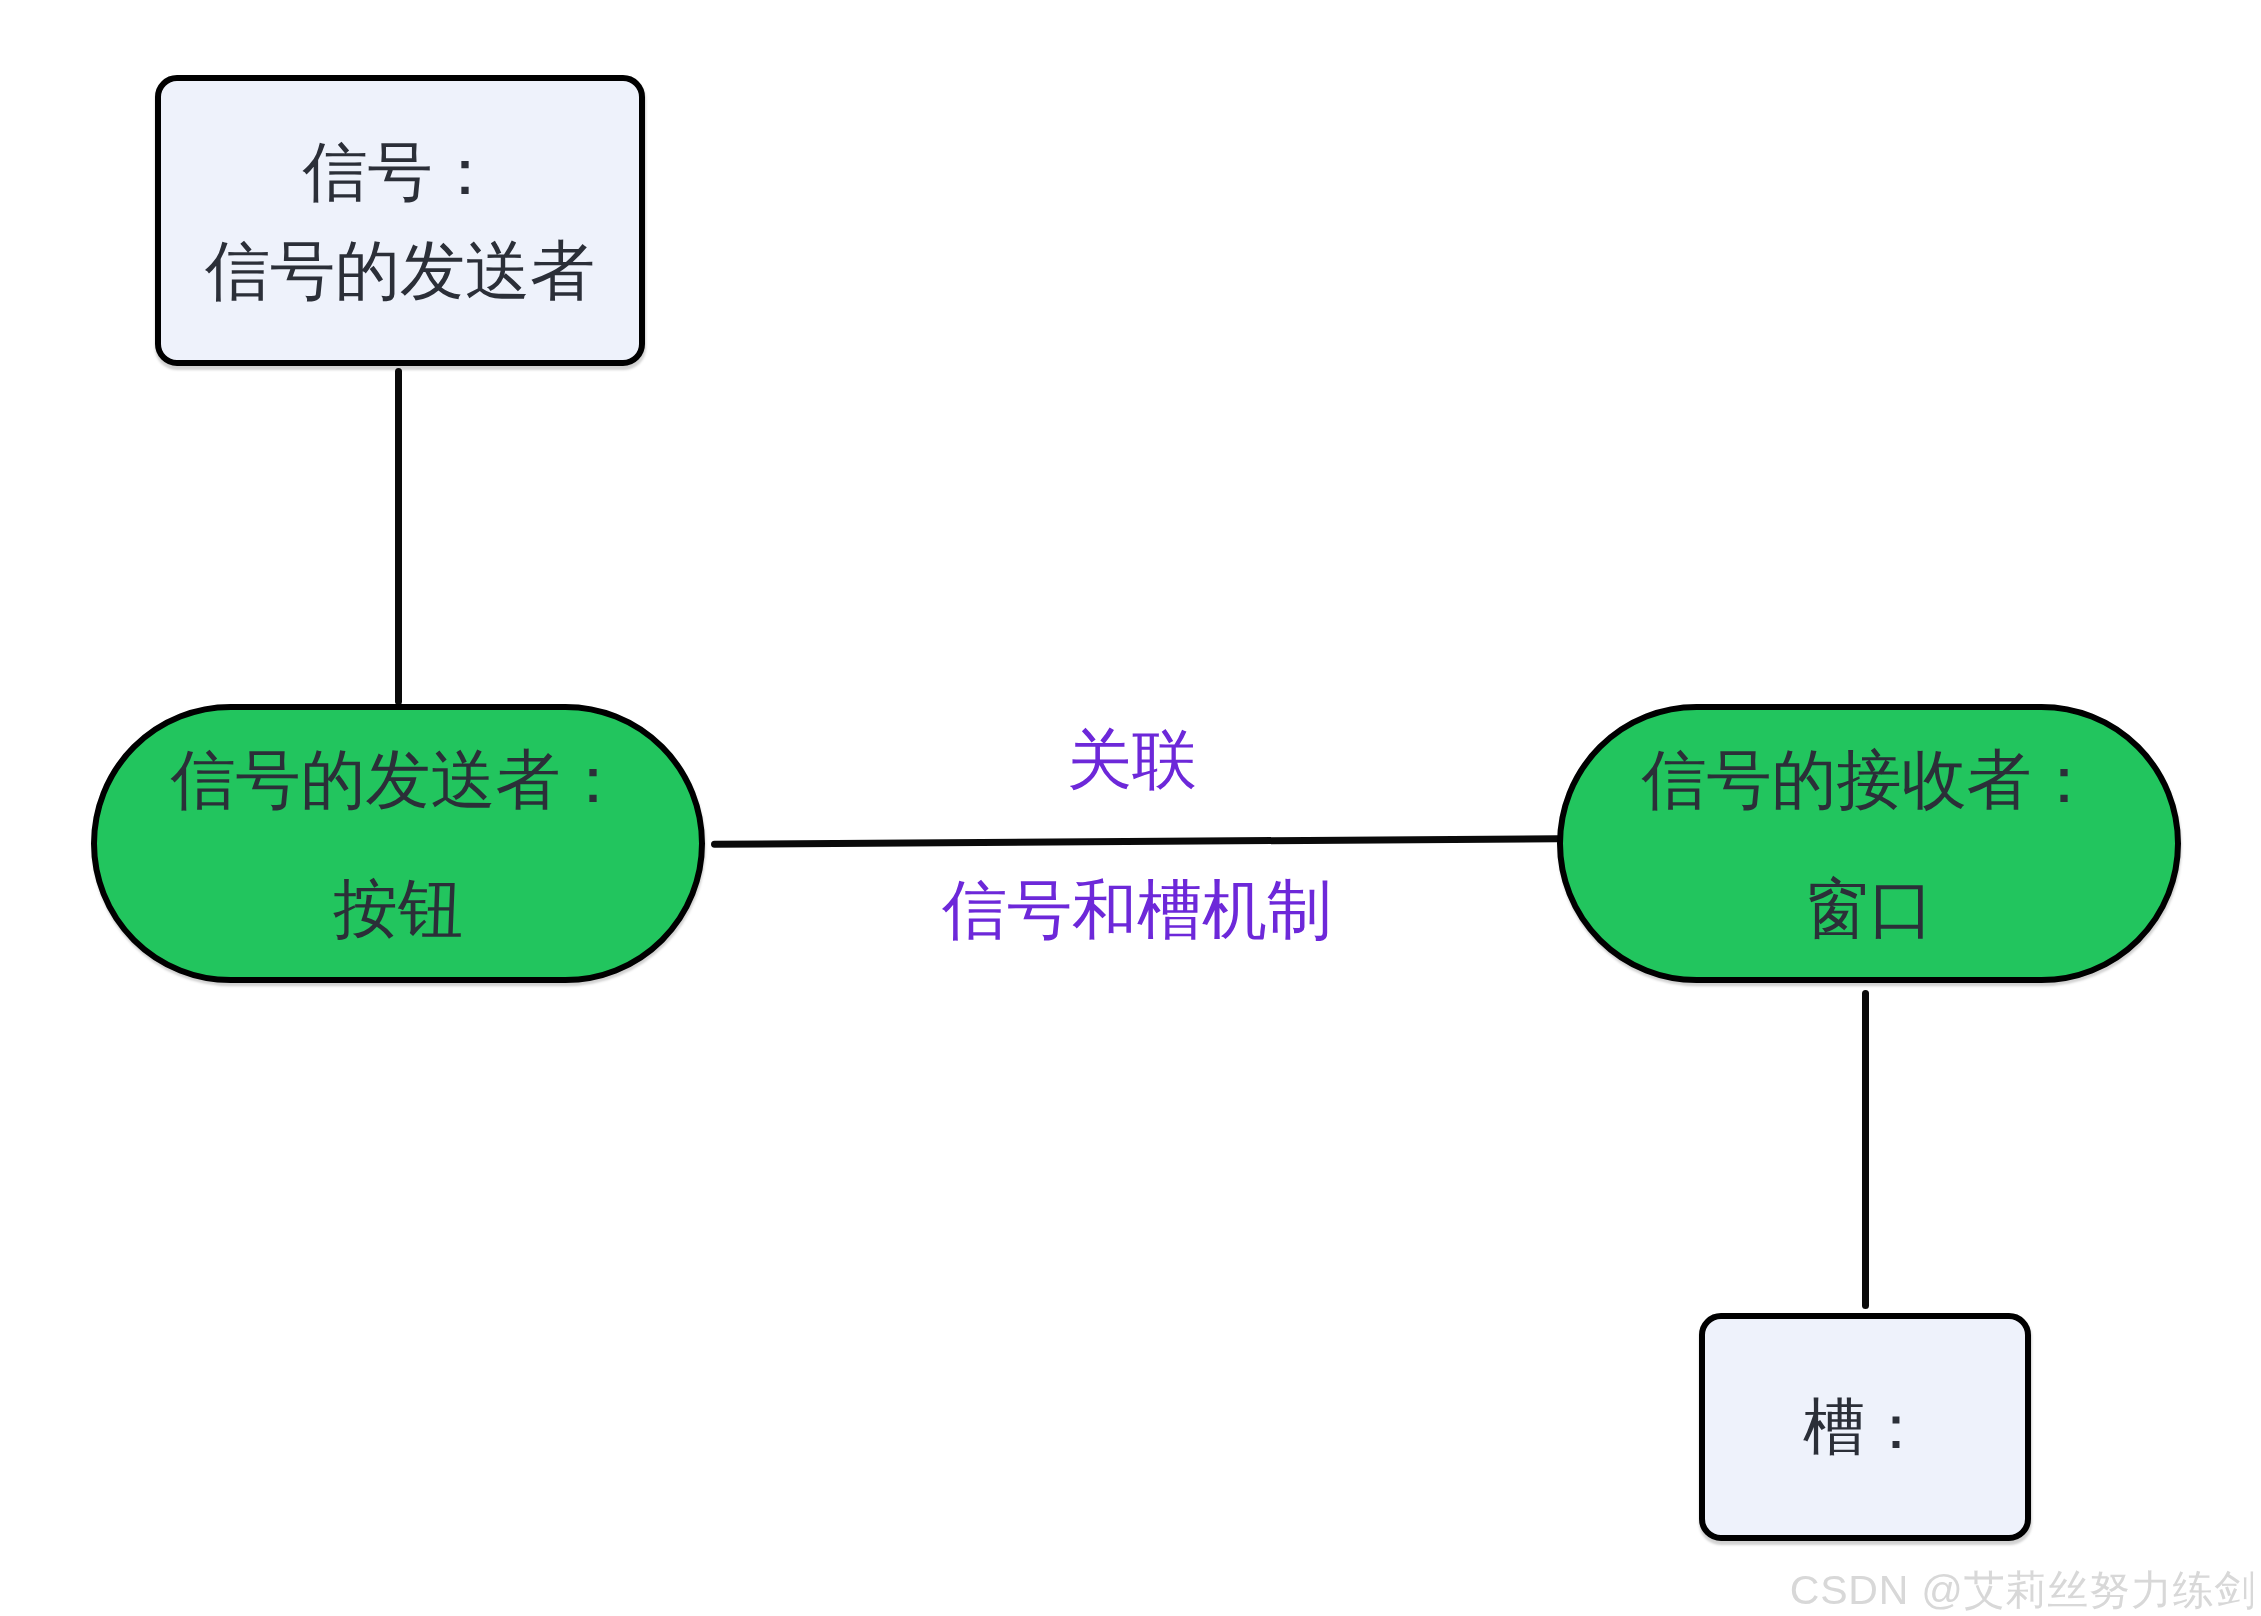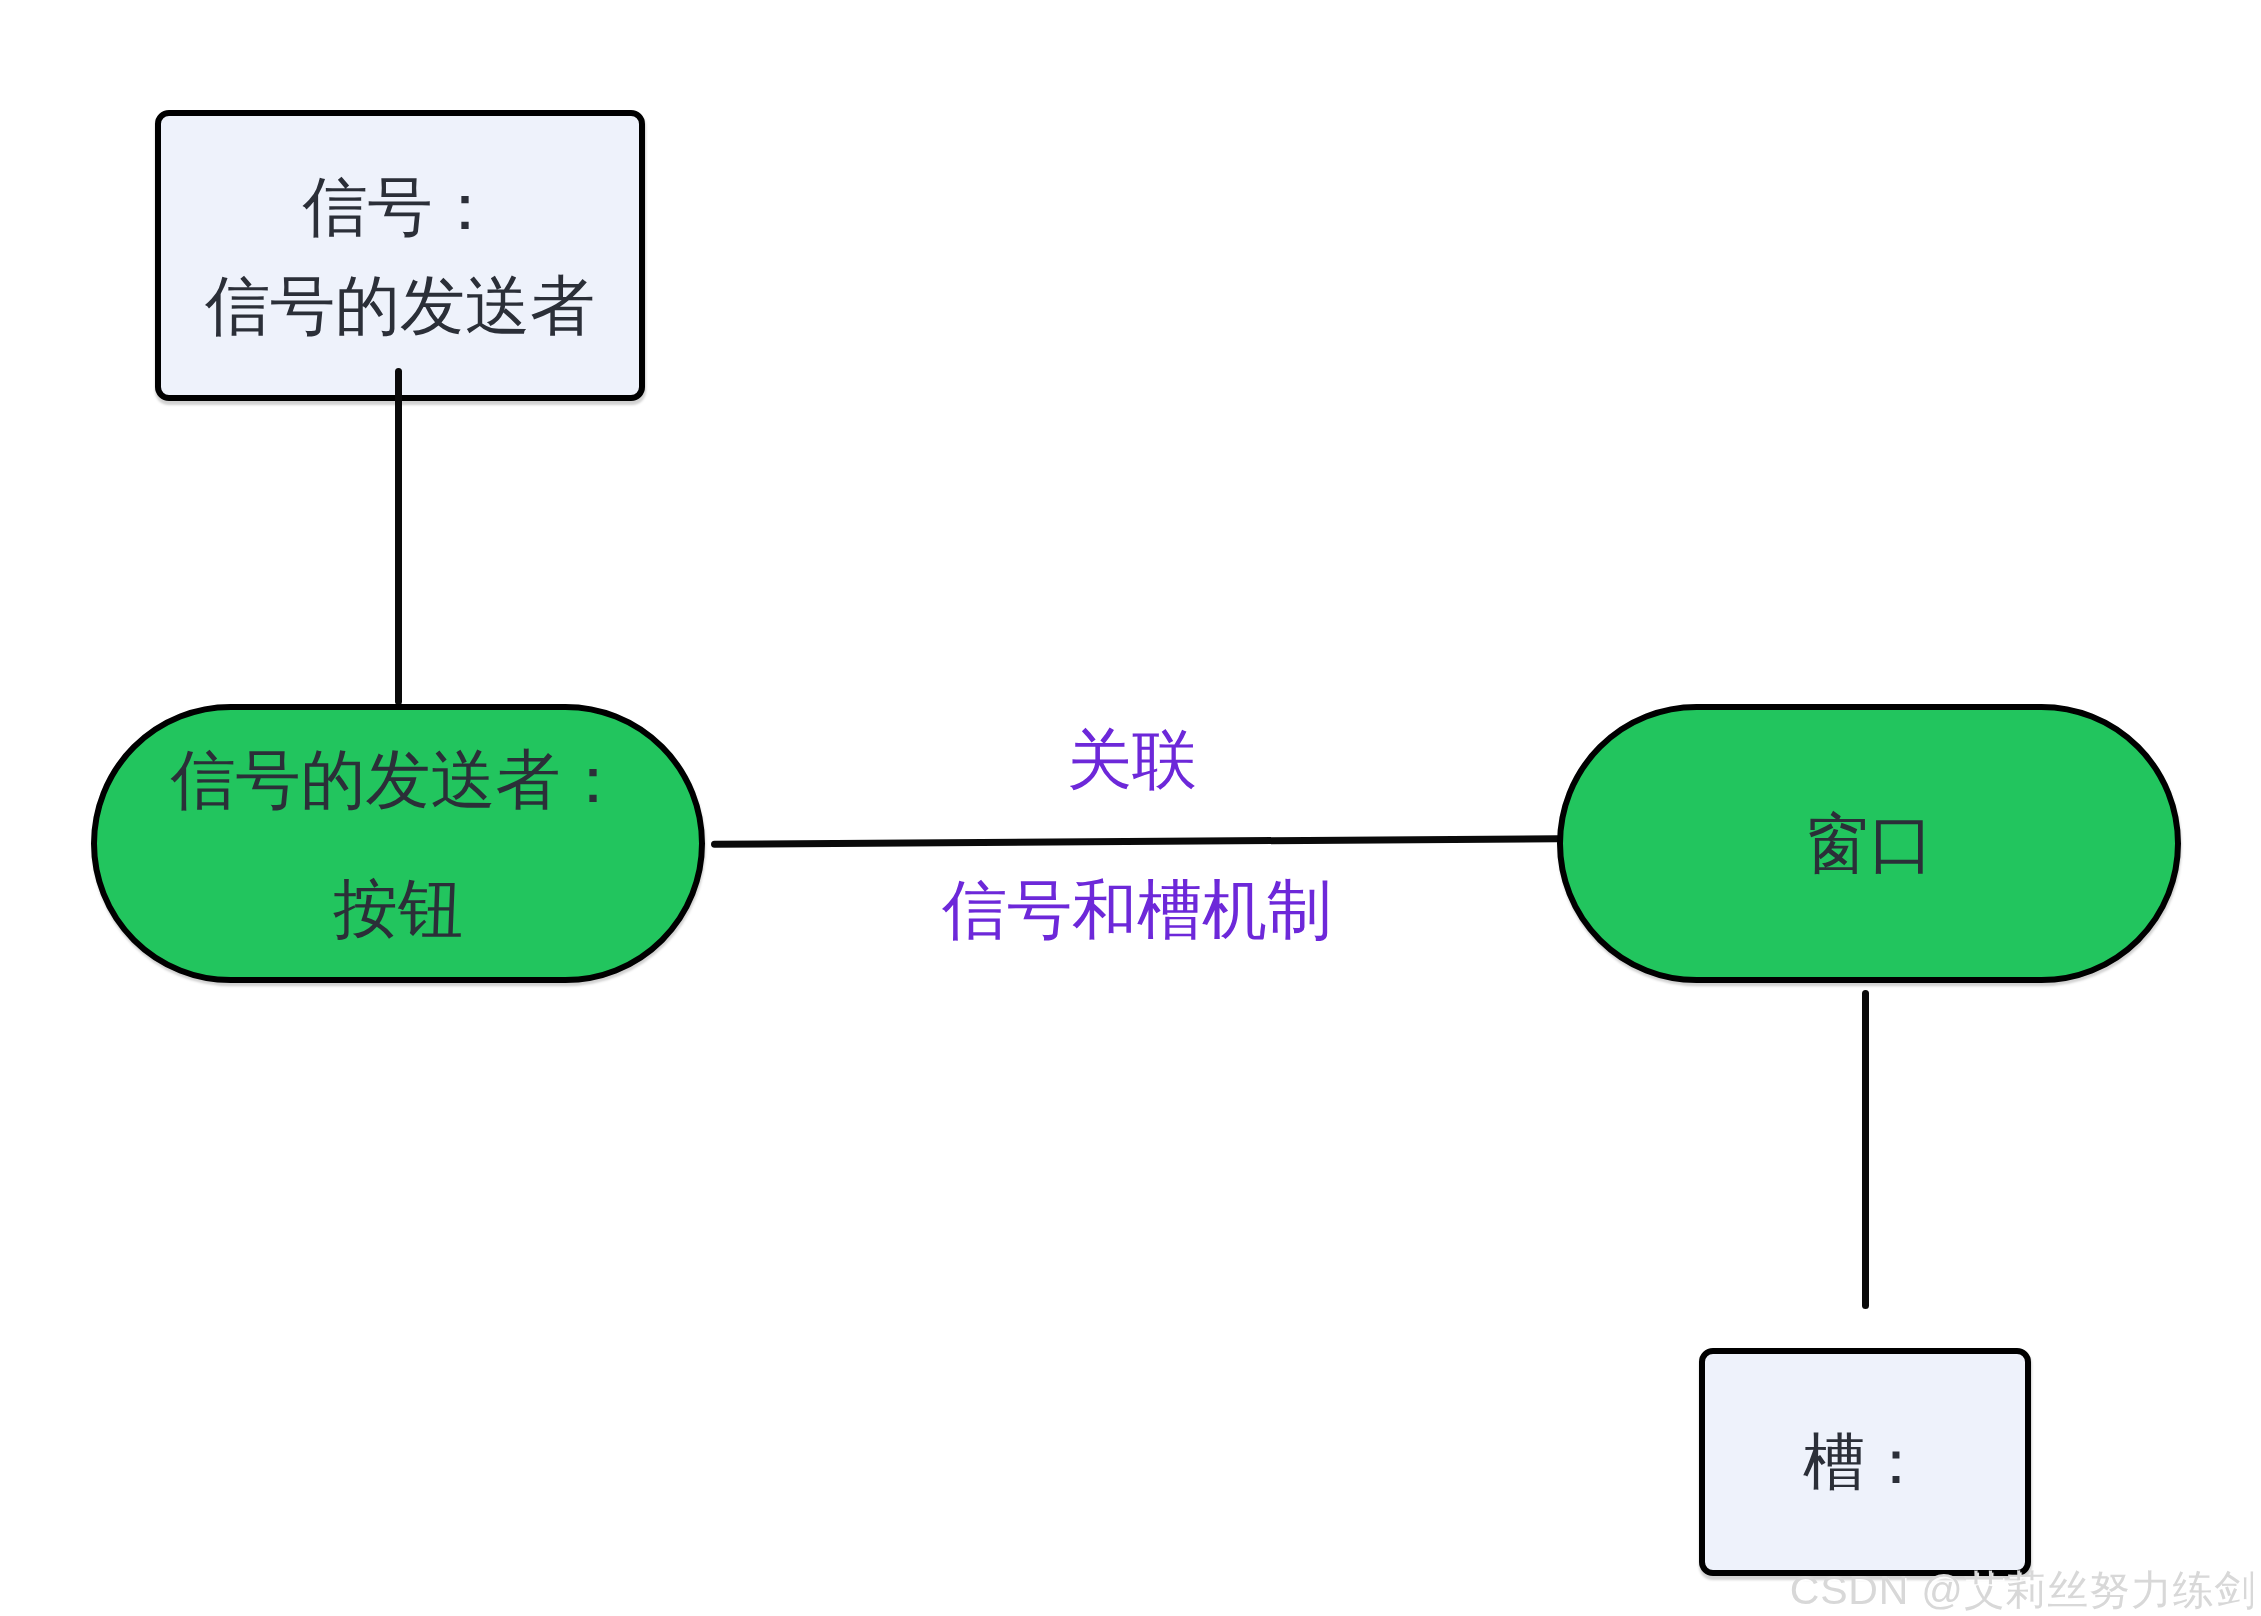--- a/index.html
+++ b/index.html
@@ -25,22 +25,21 @@
     align-items: center;
     text-align: center;
     color: #2b2f38;
     font-size: 65px;
     line-height: 99px;
     font-weight: 500;
     box-shadow: 0.8px 3.2px 2.4px rgba(0,0,0,0.18);
   }
   .node--rect {
     background: #eef2fb;
-    border-radius: 14px;
-    margin-top: 35px;
+    border-radius: 22px;
   }
   .node--pill {
     background: #22c55e;
     border-radius: 142px;
     gap: 30px;
   }
   .node--slot {
     font-size: 62px;
     line-height: 96px;
   }
@@ -84,20 +83,21 @@
     <div>信号的发送者：</div>
     <div>按钮</div>
   </div>
 
   <div class="connector" style="left:711px; top:838px; width:850px; height:7px; transform:rotate(-0.37deg);"></div>
 
   <div class="edge-label" style="left:1132px; top:760px;">关联</div>
   <div class="edge-label" style="left:1137px; top:910px;">信号和槽机制</div>
 
   <div class="node node--pill" style="left:1557px; top:704px; width:624px; height:279px;">
+    <div>信号的接收者：</div>
     <div>窗口</div>
   </div>
 
   <div class="connector" style="left:1862px; top:990px; width:7px; height:319px;"></div>
 
   <div class="node node--rect node--slot" style="left:1699px; top:1313px; width:332px; height:228px;">
     <div>槽：</div>
   </div>
 
   <div class="watermark">CSDN @艾莉丝努力练剑</div>

